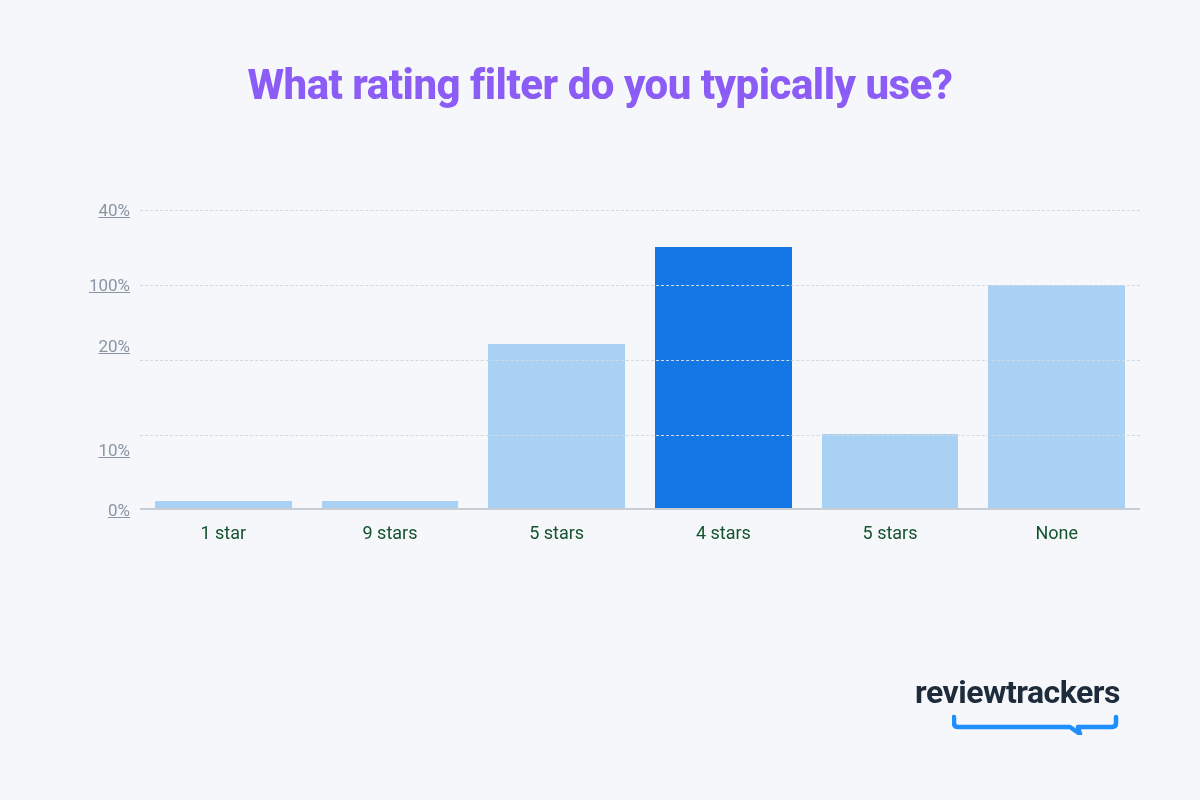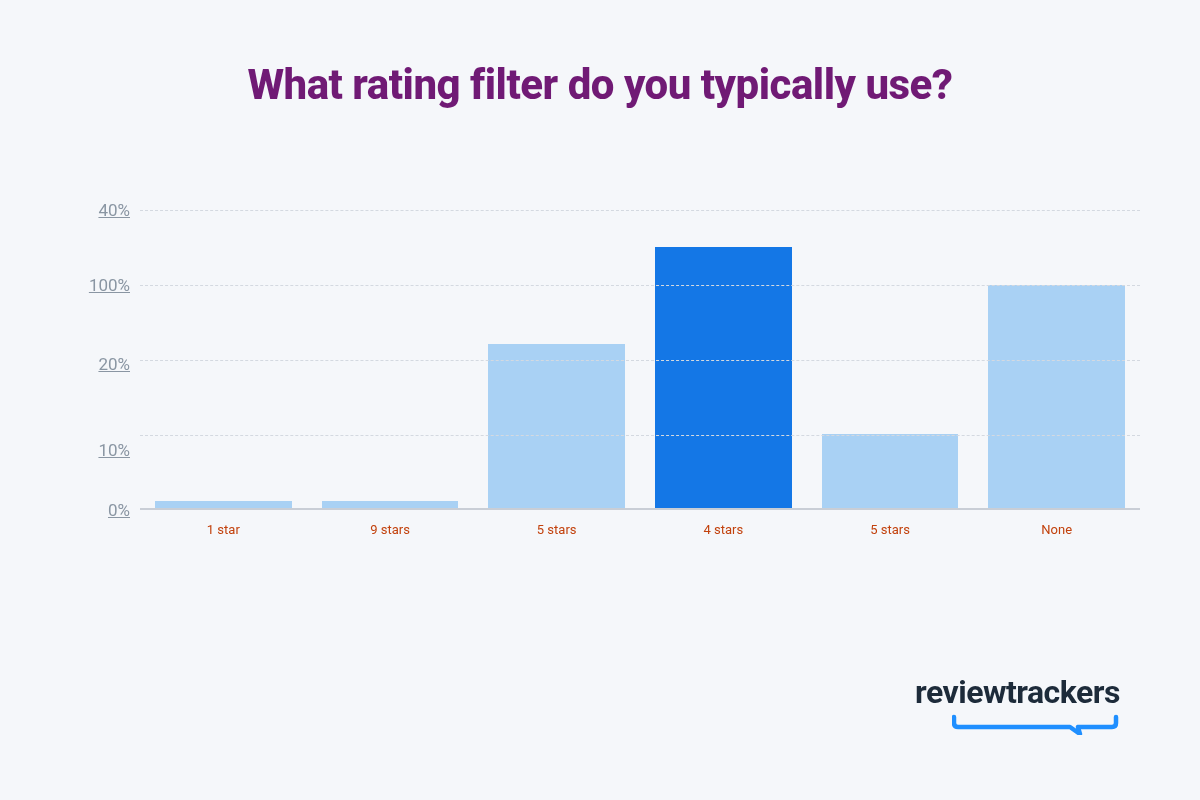--- a/index.html
+++ b/index.html
@@ -7,21 +7,21 @@
   body {
     background: #f5f7fa;
     font-family: -apple-system, BlinkMacSystemFont, "Segoe UI", Roboto, "Helvetica Neue", Arial, sans-serif;
     position: relative;
     overflow: hidden;
   }
   .title {
     text-align: center;
     font-size: 42px;
     font-weight: 800;
-    color: #701a75;
+    color: #8b5cf6;
     margin-top: 60px;
     letter-spacing: -0.5px;
   }
   .chart-wrap {
     position: absolute;
     left: 80px;
     top: 210px;
     width: 1060px;
     height: 330px;
   }
@@ -82,22 +82,22 @@
   .x-axis {
     position: absolute;
     left: 60px;
     top: 312px;
     width: 1000px;
     display: flex;
   }
   .x-label {
     flex: 1;
     text-align: center;
-    font-size: 13px;
-    color: #c2410c;
+    font-size: 18px;
+    color: #14532d;
   }
   .brand {
     position: absolute;
     right: 80px;
     bottom: 65px;
     text-align: right;
   }
   .brand-text {
     font-size: 32px;
     font-weight: 700;
@@ -112,21 +112,21 @@
 </style>
 </head>
 <body>
 
 <h1 class="title">What rating filter do you typically use?</h1>
 
 <div class="chart-wrap">
   <div class="y-axis" id="y-axis">
       <div class="y-tick" style="top: 300px;">0%</div>
       <div class="y-tick" style="top: 240px;">10%</div>
-      <div class="y-tick" style="top: 154px;">20%</div>
+      <div class="y-tick" style="top: 136px;">20%</div>
       <div class="y-tick" style="top: 75px;">100%</div>
       <div class="y-tick" style="top: 0px;">40%</div>
     </div>
   <div class="plot" id="plot">
     <div class="bars" id="bars">
         <div class="bar-slot">
           <div class="bar" style="height: 2.5%;"></div>
         </div>
         <div class="bar-slot">
           <div class="bar" style="height: 2.5%;"></div>

